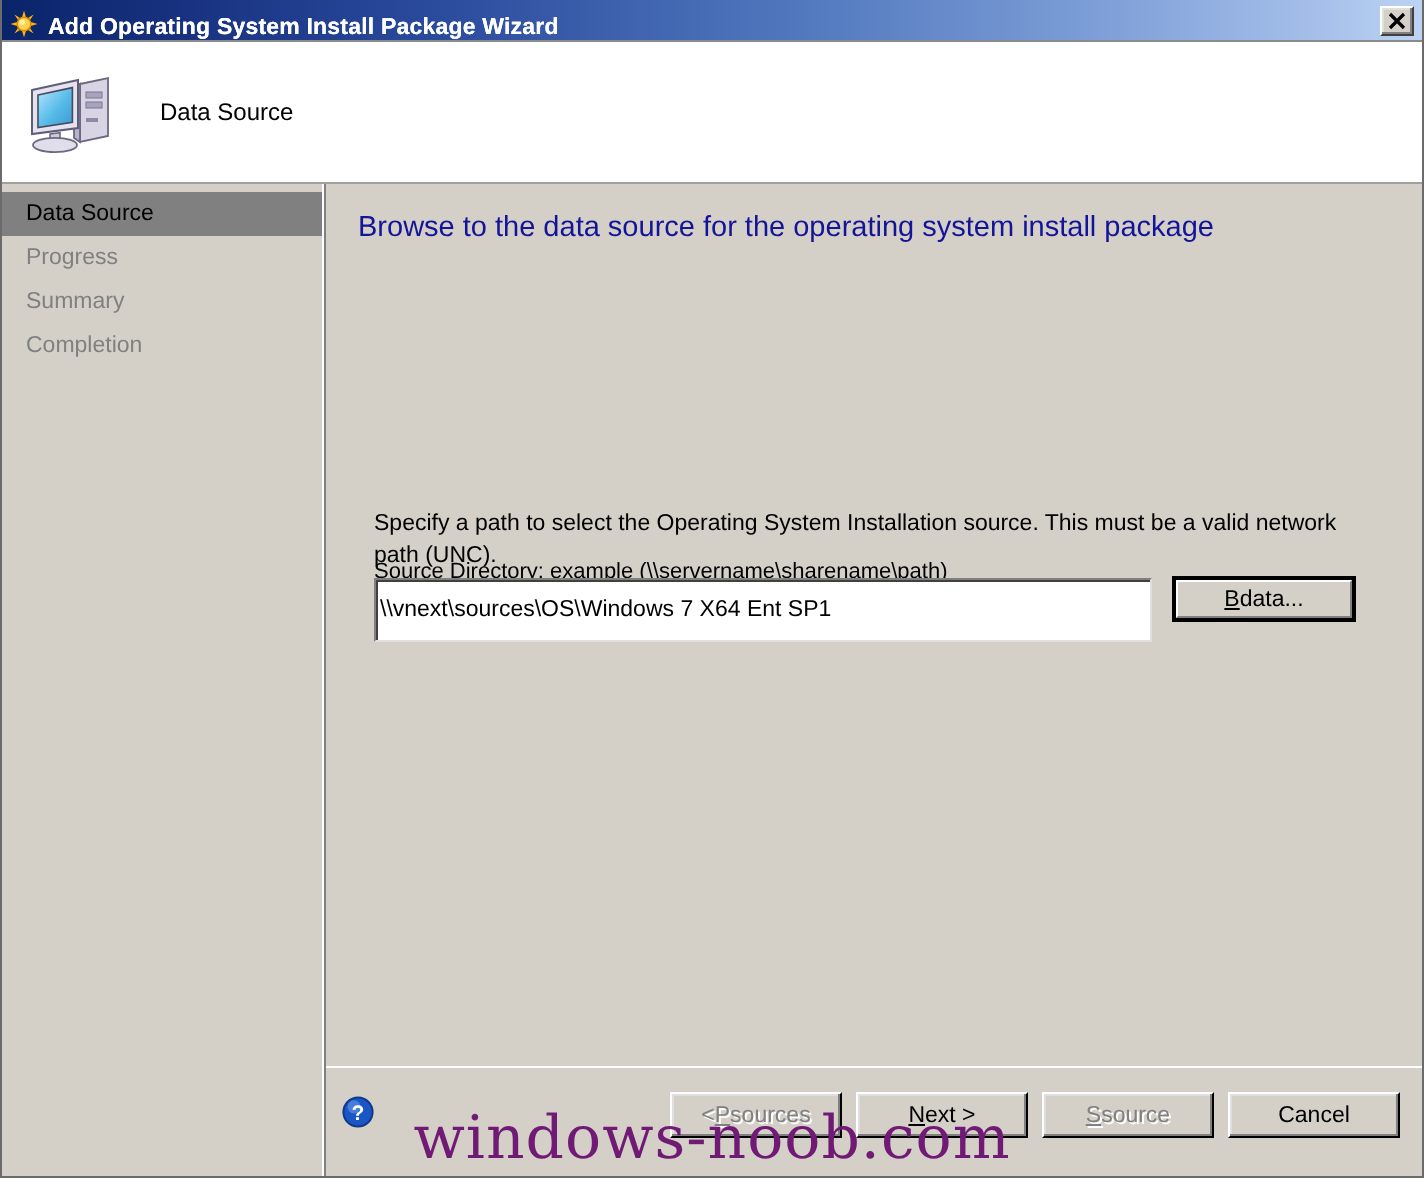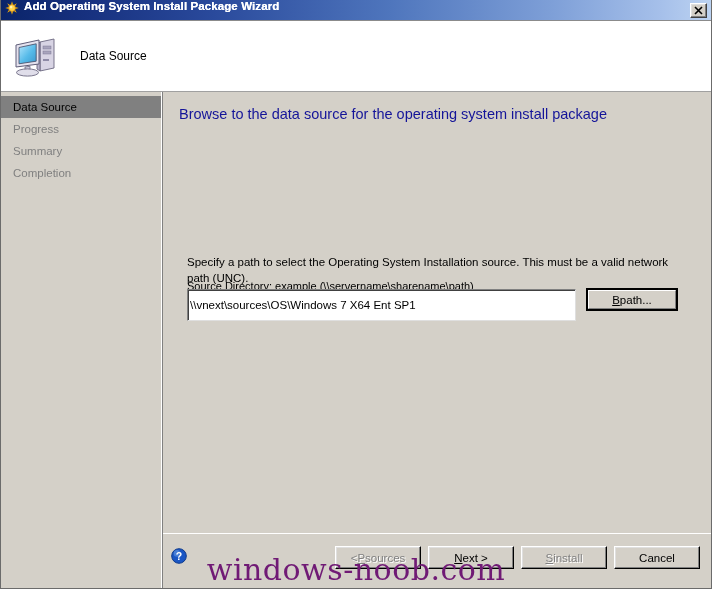--- a/index.html
+++ b/index.html
@@ -26,21 +26,21 @@
     flex-direction: column;
   }
 
   
   #titlebar {
     position: relative;
     height: 21px;
     min-height: 21px;
     background: linear-gradient(to right, #0a246a 0%, #17317f 12%, #2a4a9c 30%, #4f76bd 55%, #7fa0d8 78%, #a6c0ea 93%, #bcd3f2 100%);
     display: flex;
-    align-items: flex-start;
+    align-items: flex-end;
     padding-left: 3px;
     border-bottom: 1px solid #8b8b8b;
   }
   #titlebar-icon {
     width: 16px; height: 16px;
     margin-right: 4px;
     position: relative;
     flex: 0 0 16px;
   }
   #titlebar-icon svg { display: block; }
@@ -358,21 +358,21 @@
         <div id="field-label">
           <span>S</span><span class="accel">o</span><span>urce Directory: example (\\servername\sharename\path)</span>
         </div>
 
         <input id="path-input" type="text" value="\\vnext\sources\OS\Windows 7 X64 Ent SP1" placeholder="\\servername\sharename\path" style="">
 
         <div id="browse-button">
           <div class="inner">
             <span></span>
               <span class="accel">B</span>
-              <span>path...</span>
+              <span>data...</span>
           </div>
         </div>
 
       </div>
 
       <div id="footer">
         <span id="help-icon">
           <svg width="16" height="16" viewBox="0 0 16 16">
             <circle cx="8" cy="8" r="7.3" fill="#1a56c4" stroke="#0f3a8c" stroke-width="1"></circle>
             <circle cx="6" cy="5.4" r="3.3" fill="#5f93e0" opacity="0.65"></circle>
@@ -387,21 +387,21 @@
               <span>sources</span>
           </div>
           <div class="dlg-button">
             <span></span>
               <span class="accel">N</span>
               <span>ext &gt;</span>
           </div>
           <div class="dlg-button disabled">
             <span></span>
               <span class="accel">S</span>
-              <span>install</span>
+              <span>source</span>
           </div>
           <div class="dlg-button">
             <span>Cancel</span>
           </div>
         </div>
       </div>
 
     </div>
   </div>
 

